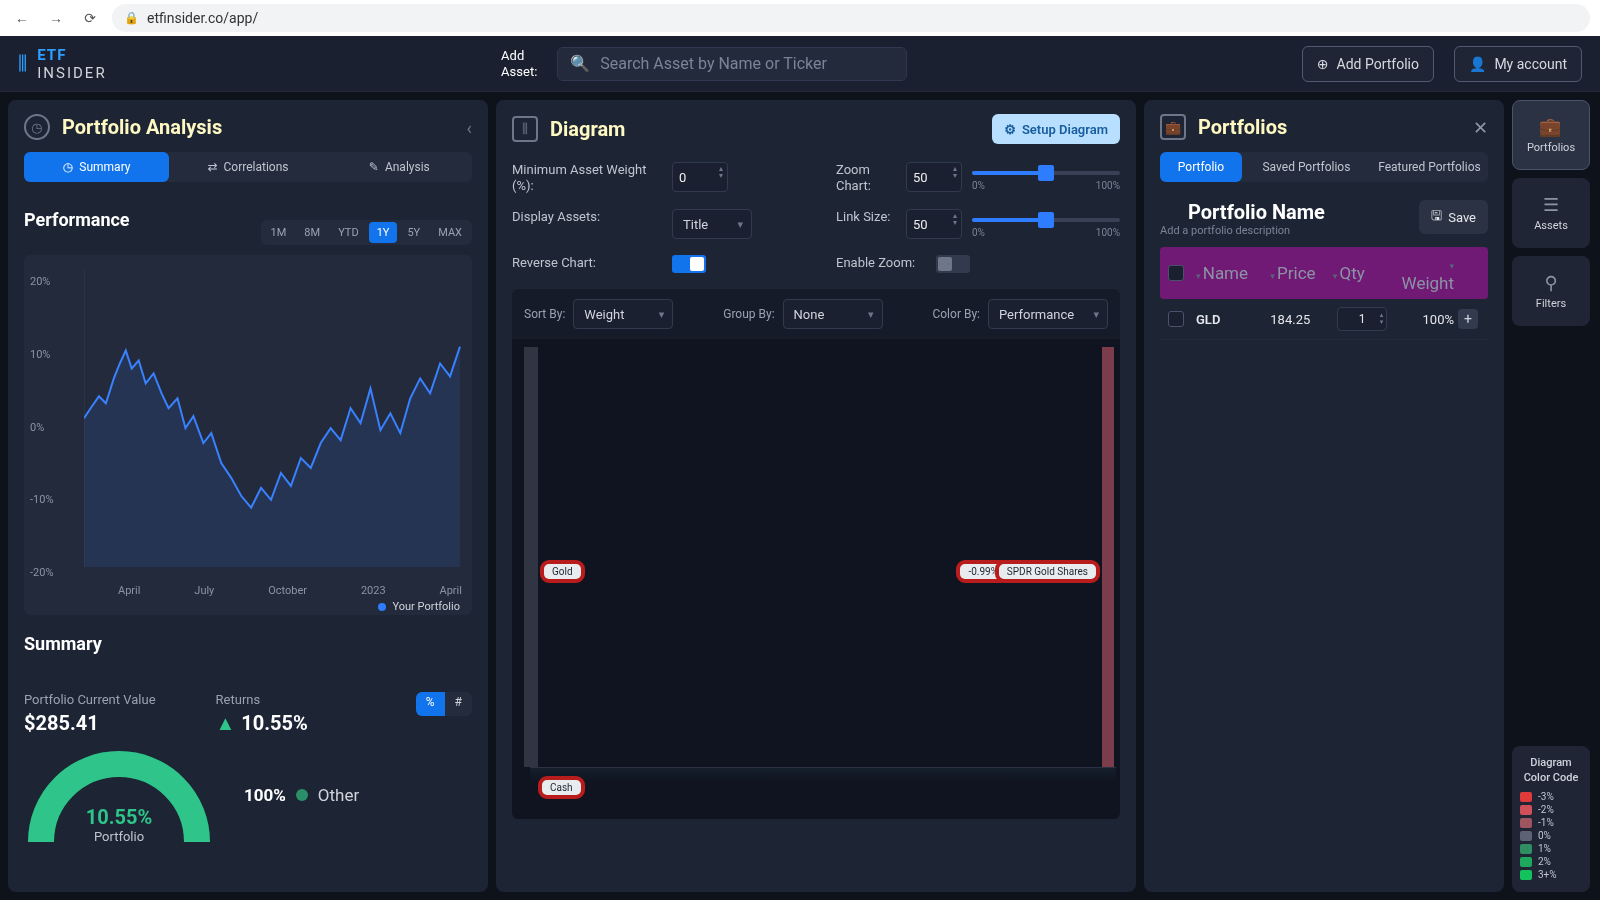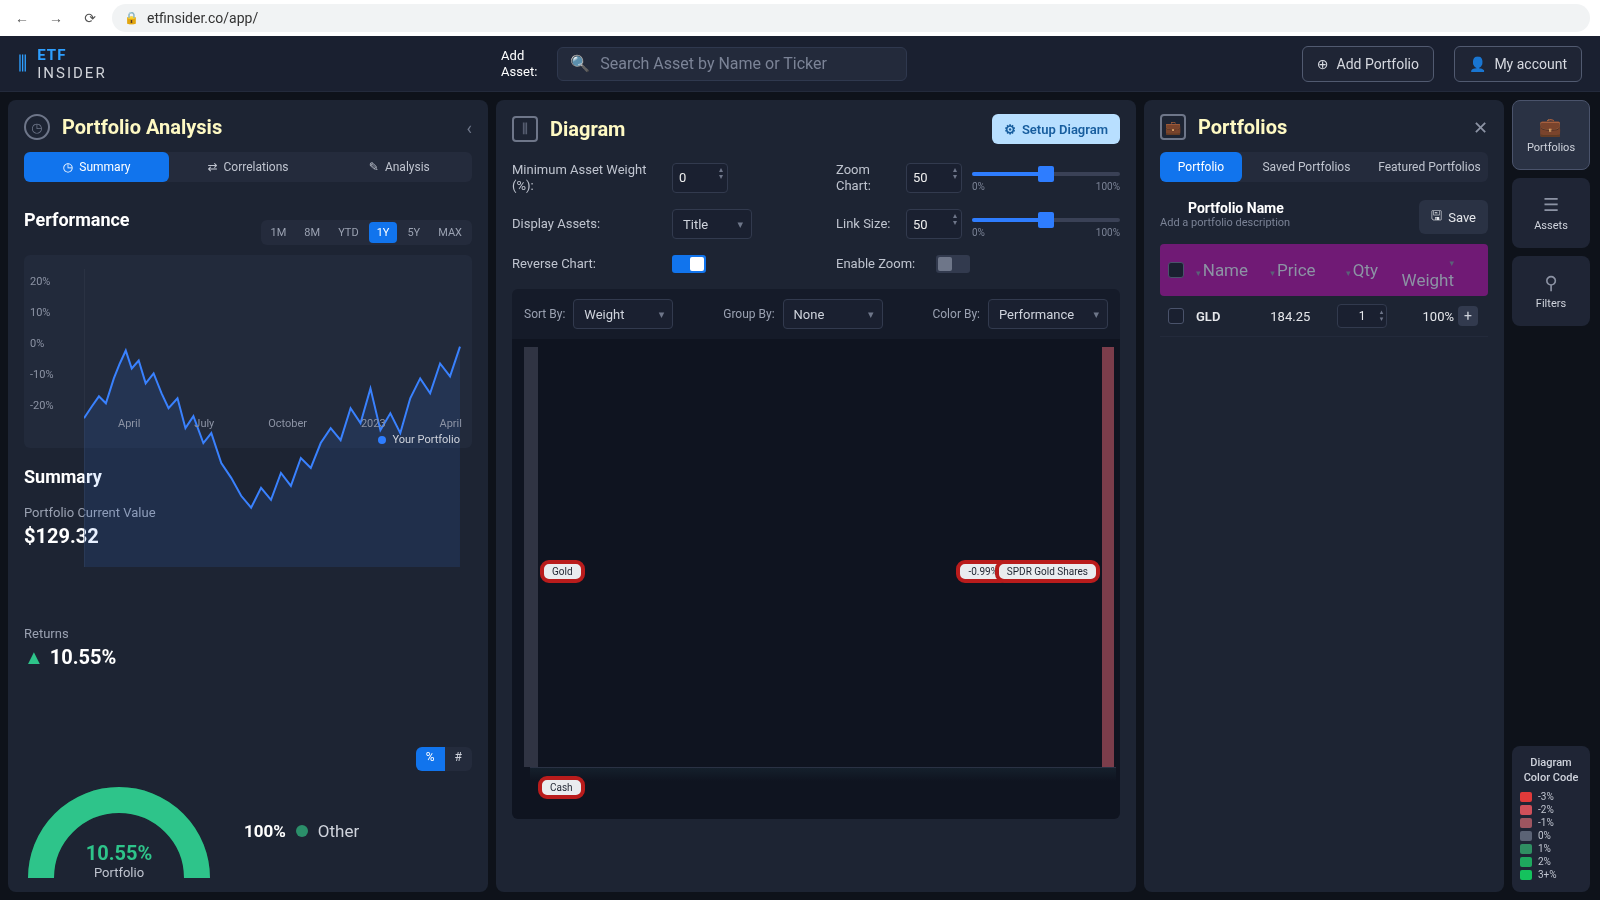--- a/index.html
+++ b/index.html
@@ -50,42 +50,42 @@
 .range span.active { background:#1174ed; color:#fff; }
 .perf-head { display:flex; align-items:center; justify-content:space-between; }
 
 .chartbox { position:relative; height:360px; background:#222a3b; border-radius:6px; margin-top:10px; padding:10px 8px 4px 8px; }
 .ylabels { position:absolute; left:6px; top:20px; bottom:36px; display:flex; flex-direction:column; justify-content:space-between; font-size:11px; color:#8c93a4;}
 .xlabels { position:absolute; left:70px; right:10px; bottom:18px; display:flex; justify-content:space-between; font-size:11px; color:#8c93a4;margin-left:24px;}
 .legend1 { position:absolute; right:12px; bottom:2px; font-size:11px; color:#cfd3dc; display:flex; align-items:center; gap:6px;}
 .legend1 .dot{ width:8px; height:8px; border-radius:50%; background:#2e7dff;}
 .chartsvg { position:absolute; left:60px; right:10px; top:14px; bottom:36px; }
 
-.summary-grid { display:flex; margin-top:8px; gap:78px;flex-direction:column;}
+.summary-grid { display:flex; margin-top:28px; gap:60px;}
 .summary-grid .lbl { color:#9aa1b1; font-size:13px; margin-bottom:4px;}
 .summary-grid .val { font-size:20px; font-weight:700; color:#fff; display:flex; align-items:center; gap:6px;}
 .pctpill { margin-left:auto; display:flex; background:#242b3c; border-radius:6px; overflow:hidden; height:24px; align-self:flex-start;}
 .pctpill span{ padding:3px 10px; font-size:12px; color:#cfd3dc;}
 .pctpill span.active{ background:#1174ed; color:#fff;}
 
 .donut-row{ display:flex; align-items:center; gap:30px; margin-top:12px;}
 .donut{ width:190px; height:95px; position:relative; overflow:hidden;}
 .donut svg{ position:absolute; top:0;}
 .donut-center{ position:absolute; left:0; right:0; top:58px; text-align:center; }
 .donut-center .p{ color:#2ec48a; font-size:20px; font-weight:700;}
 .donut-center .t{ color:#bfc4cf; font-size:13px;}
 .other-lbl{ display:flex; align-items:center; gap:10px; font-size:17px; color:#cfd3dc;}
 .other-lbl .pct{ color:#fff; font-weight:700;}
 .other-lbl .dot{ width:12px; height:12px; border-radius:50%; background:#2b8f6a;}
 
 
 .setup-btn{ margin-left:auto; background:#b8dfff; color:#175d9e; height:30px; border-radius:6px; padding:0 12px; display:flex; align-items:center; gap:6px; font-size:13px; font-weight:600;}
 .ctrl-row{ display:flex; gap:40px; margin:6px 0 10px;}
 .ctrl-col{ display:flex; flex-direction:column; gap:16px; flex:1;}
-.ctrl{ display:flex; align-items:center; gap:10px; font-size:13px; color:#bfc4cf;}
+.ctrl{ display:flex; gap:10px; font-size:13px; color:#bfc4cf;}
 .ctrl .lab{ width:150px; line-height:1.2;}
 .numbox{ width:56px; height:30px; background:#1a2030; border:1px solid #323a4e; border-radius:4px; display:flex; align-items:center; padding:0 6px; color:#eee; font-size:13px; position:relative;}
 .numbox .spin{ position:absolute; right:4px; top:2px; display:flex; flex-direction:column; line-height:7px; font-size:8px; color:#6e7689;}
 .select{ height:30px; min-width:80px; background:#1a2030; border:1px solid #323a4e; border-radius:4px; display:flex; align-items:center; padding:0 26px 0 10px; color:#cfd3dc; font-size:13px; position:relative;}
 .select::after{ content:"▾"; position:absolute; right:8px; color:#6e7689; font-size:11px;}
 .slider-wrap{ flex:1; position:relative; height:30px;}
 .slider-track{ position:absolute; left:0; right:0; top:9px; height:4px; background:#3a4156; border-radius:2px;}
 .slider-fill{ position:absolute; left:0; top:9px; height:4px; background:#2e7dff; border-radius:2px;}
 .slider-thumb{ position:absolute; top:3px; width:16px; height:16px; background:#2e7dff; border-radius:2px;}
 .slider-lbls{ position:absolute; left:0; right:0; top:18px; display:flex; justify-content:space-between; font-size:10px; color:#7b8396;}
@@ -100,26 +100,26 @@
 .dstripe-l{ position:absolute; left:12px; top:8px; bottom:52px; width:14px; background:#303443;}
 .dstripe-r{ position:absolute; right:6px; top:8px; bottom:52px; width:12px; background:#7b3d4b;}
 .dlabel{ position:absolute; background:#e9ecef; color:#1e2430; font-size:10px; padding:2px 8px; border-radius:9px; border:4px solid #b91c1c;}
 .dlabel.cash{ bottom:20px; left:26px;}
 .cash-band{ position:absolute; left:18px; right:4px; bottom:38px; height:14px; background:linear-gradient(#15202c,#0f1420); border-top:1px solid #2a3244;}
 
 
 .close-x{ margin-left:auto; color:#8c93a4; font-size:18px;}
 .port-name-row{ display:flex; align-items:flex-start; gap:10px; margin:4px 0 10px;}
 .port-name-row .col{ flex:1;}
-.port-name-row .name{ font-weight:700; color:#fff; font-size:14px;padding-left:28px;}
+.port-name-row .name{ font-weight:700; color:#fff; font-size:20px;padding-left:28px;}
 .port-name-row .desc{ color:#7b8396; font-size:11px;}
 .savebtn{ background:#2a3244; color:#e5e7eb; border-radius:6px; padding:6px 12px; display:flex; align-items:center; gap:6px; font-size:13px;}
 
 .tbl-head{ display:flex; align-items:center; gap:4px; background:#701a75; border-radius:4px; padding:6px 8px; font-size:17px; color:#8c93a4;}
-.tbl-head .c1{width:24px;} .tbl-head .c2{flex:1.2;} .tbl-head .c3{flex:1;} .tbl-head .c4{flex:1; text-align:center;} .tbl-head .c5{flex:1; text-align:right;} .tbl-head .c6{width:22px;}
+.tbl-head .c1{width:24px;} .tbl-head .c2{flex:1.2;} .tbl-head .c3{flex:1;} .tbl-head .c4{flex:1; text-align:left;} .tbl-head .c5{flex:1; text-align:right;} .tbl-head .c6{width:22px;}
 .tbl-row{ display:flex; align-items:center; gap:4px; padding:8px; font-size:13px; color:#e5e7eb; border-bottom:1px solid #232a3b;}
 .tbl-row .c1{width:24px;} .tbl-row .c2{flex:1.2; font-weight:600;} .tbl-row .c3{flex:1;} .tbl-row .c4{flex:1; display:flex; justify-content:center;} .tbl-row .c5{flex:1; text-align:right;} .tbl-row .c6{width:22px; text-align:center;}
 .qtybox{ width:50px; height:24px; background:#1a2030; border:1px solid #323a4e; border-radius:4px; display:flex; align-items:center; justify-content:center; font-size:12px; position:relative;}
 .qtybox .spin{ position:absolute; right:3px; font-size:7px; line-height:7px; color:#6e7689; display:flex; flex-direction:column;}
 .chk{ width:16px; height:16px; border:1px solid #4a536b; border-radius:3px; background:#1a2030;}
 .plusbtn{ width:20px; height:20px; background:#323a4e; border-radius:4px; display:flex; align-items:center; justify-content:center; font-size:14px; color:#cfd3dc;}
 .sortarr::before{content:"▾ "; font-size:9px; color:#5a6278;}
 
 
 .rail-item{ background:#1f2535; border-radius:8px; height:70px; display:flex; flex-direction:column; align-items:center; justify-content:center; gap:4px; color:#cfd3dc; font-size:11px;}
@@ -230,21 +230,21 @@
       <div class="legend1">
           <span class="dot"></span>
           <span>Your Portfolio</span>
         </div>
     </div>
 
     <div class="sect-title" style="margin-top:18px">Summary</div>
     <div class="summary-grid">
       <div>
         <div class="lbl">Portfolio Current Value</div>
-        <div class="val">$129.32</div>
+        <div class="val">$285.41</div>
       </div>
       <div>
         <div class="lbl">Returns</div>
         <div class="val">
             <span style="color:#2ec48a">▲</span>
             <span>10.55%</span>
           </div>
       </div>
       <div class="pctpill">
         <span class="active">%</span>

